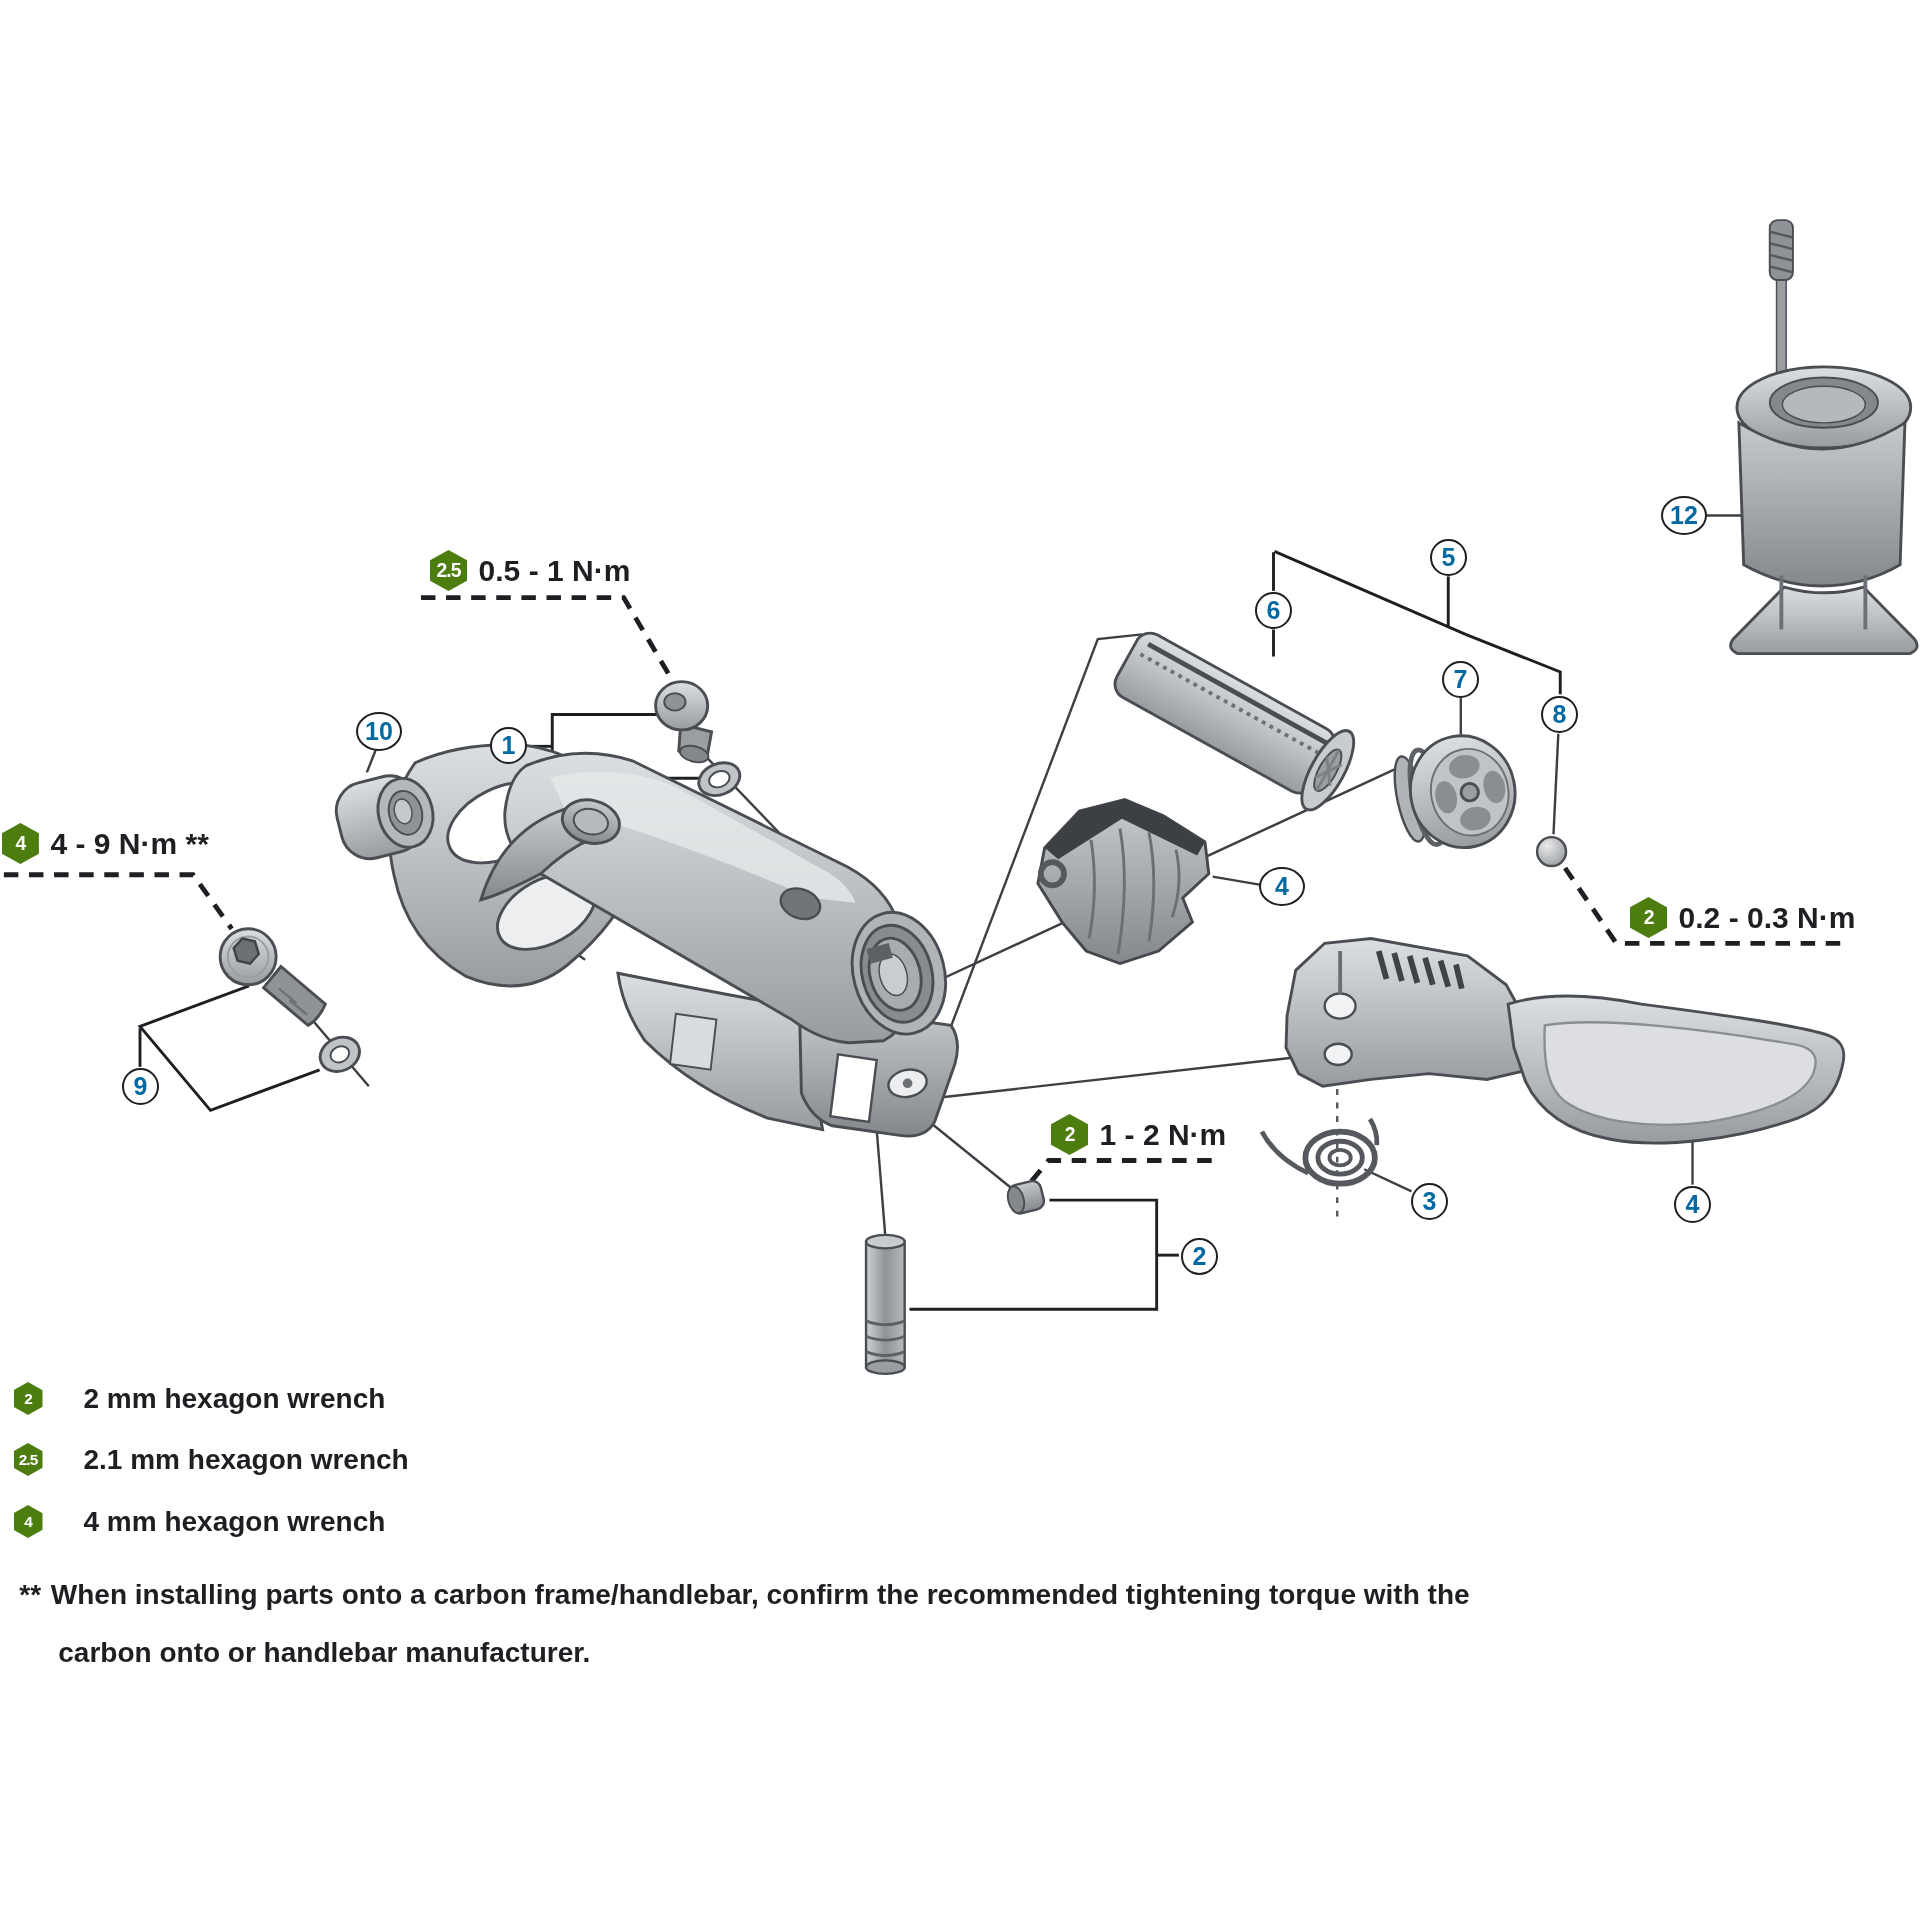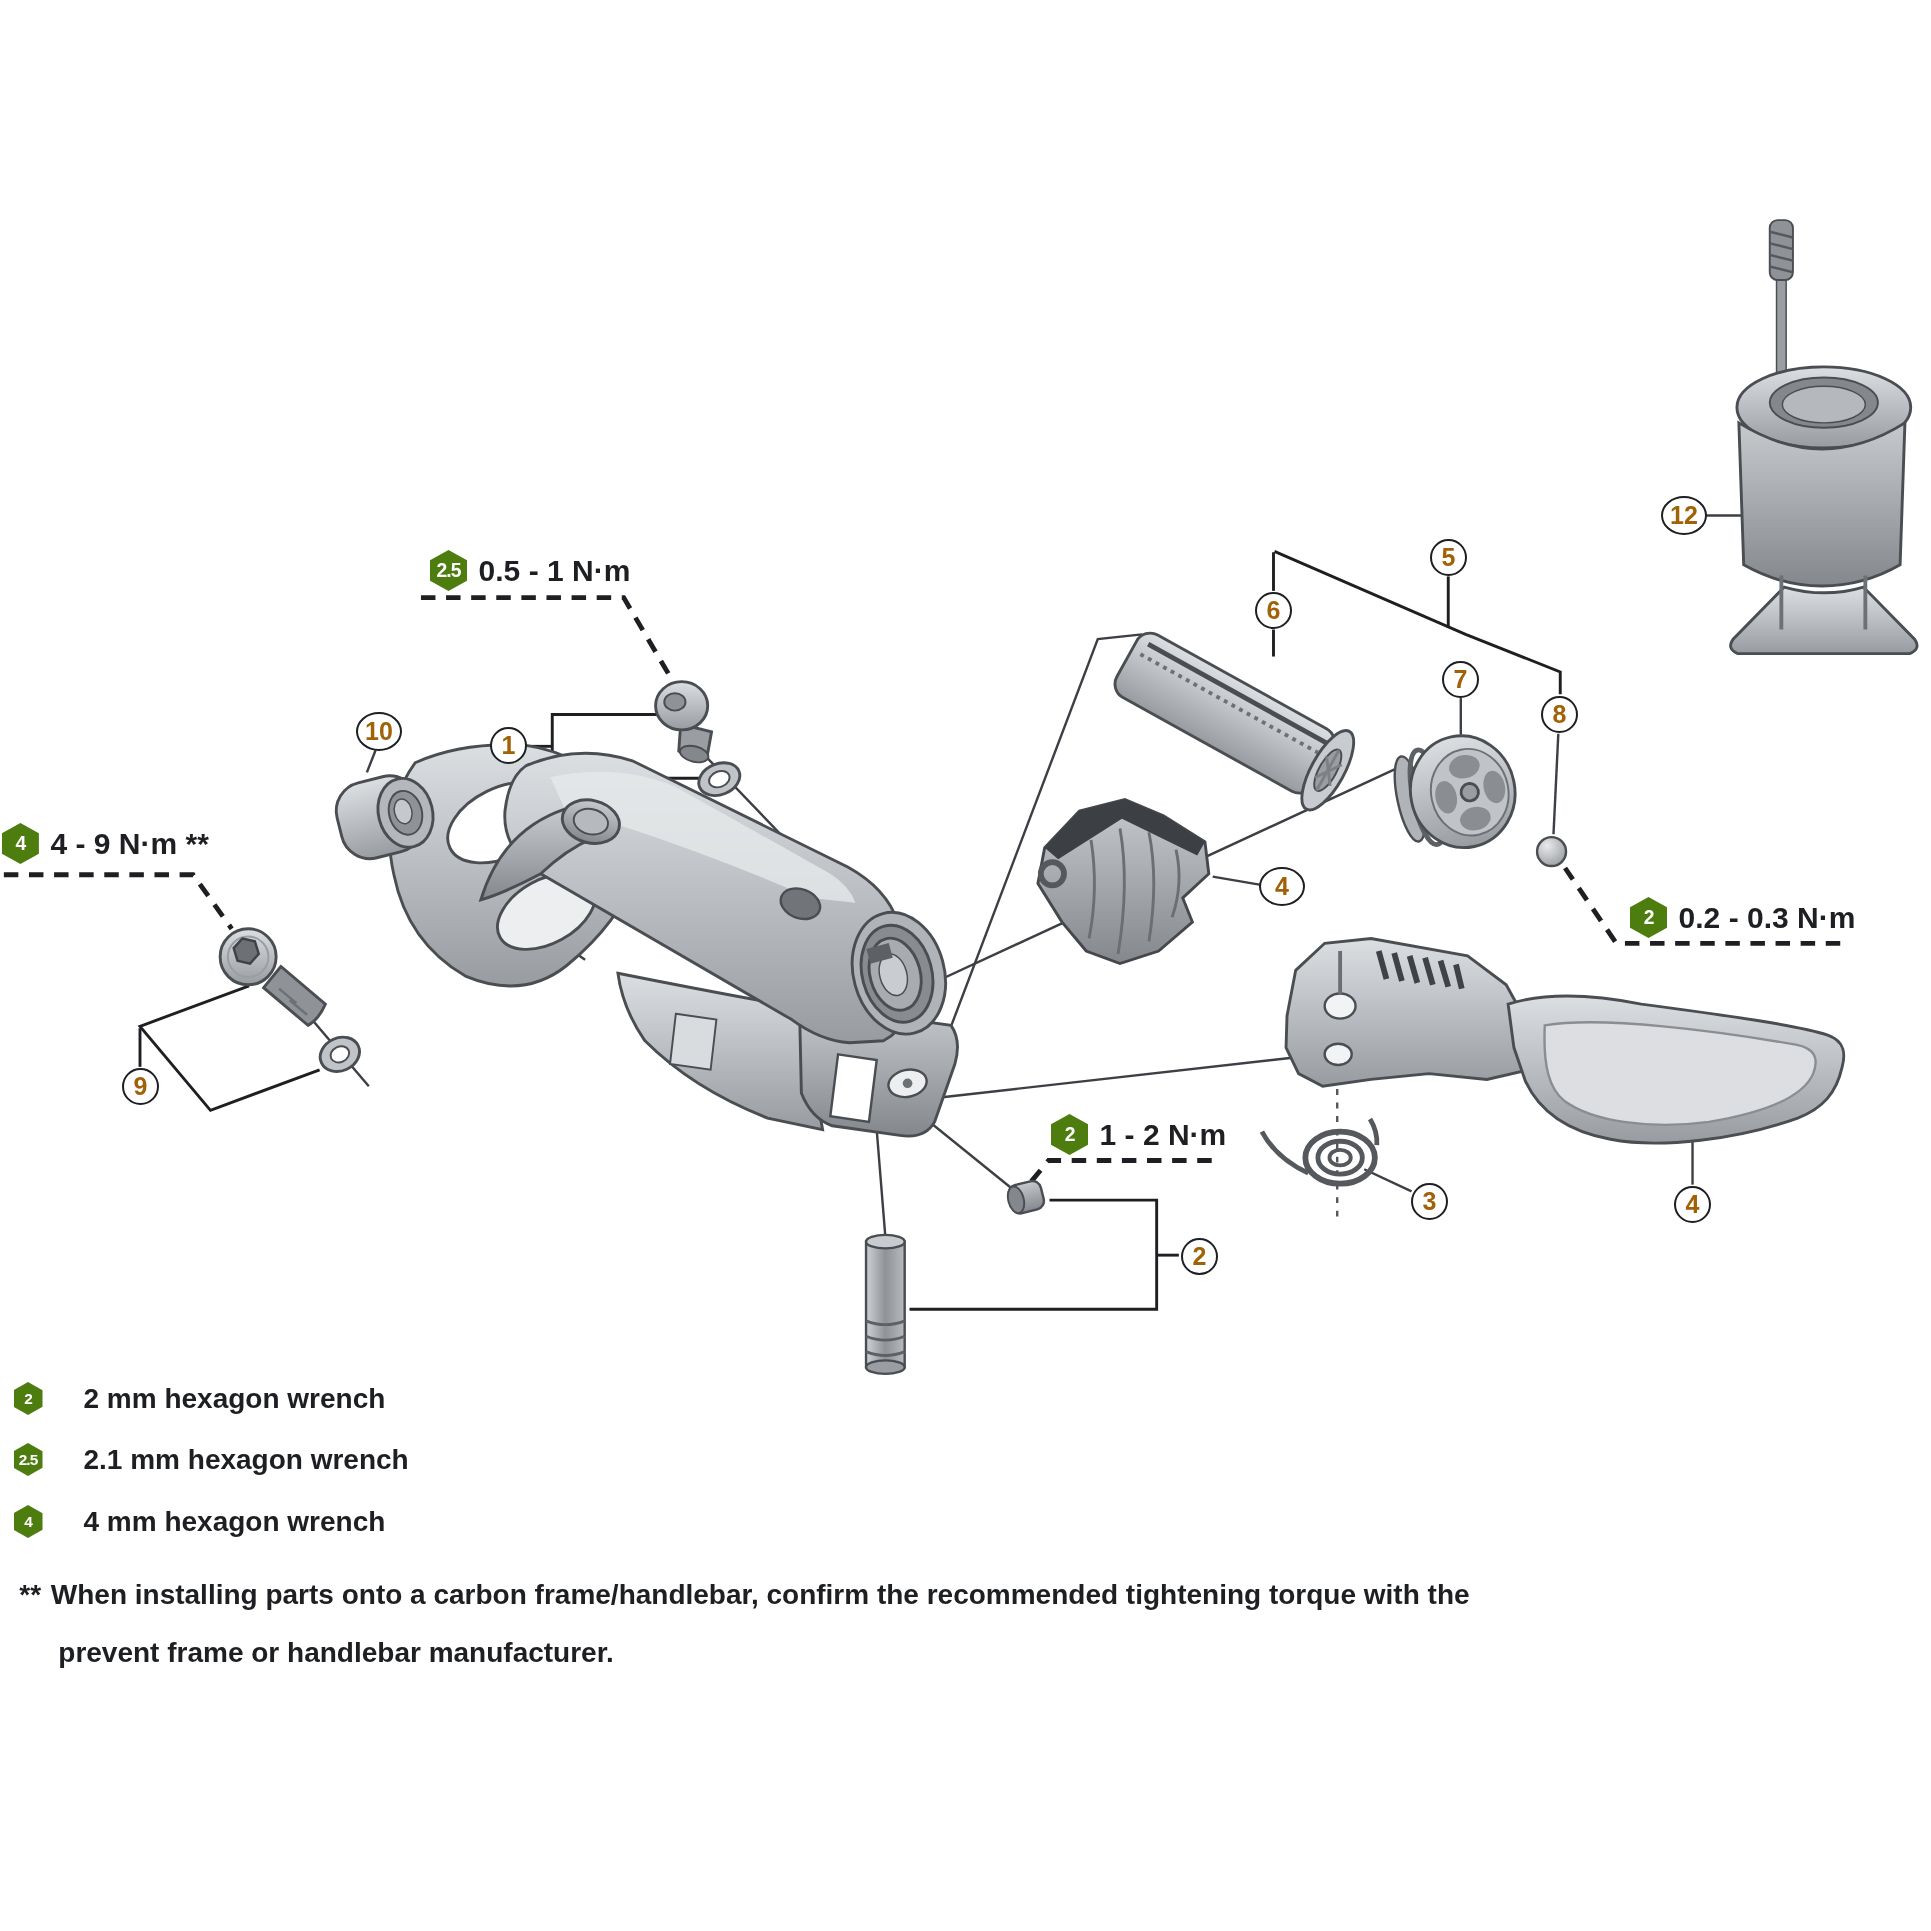--- a/index.html
+++ b/index.html
@@ -5,21 +5,21 @@
   html,body{margin:0;padding:0;background:#ffffff;}
   .stage{
     position:relative;width:1931px;height:1931px;background:#ffffff;
     font-family:"Liberation Sans", sans-serif;overflow:hidden;
   }
   .stage svg{position:absolute;left:0;top:0;}
   
   .callout{
     position:absolute;width:37px;height:37px;border:2.9px solid #1d1f22;border-radius:50%;
     background:#ffffff;display:flex;align-items:center;justify-content:center;
-    font-size:25px;font-weight:700;color:#a16207;box-sizing:border-box;line-height:1;
+    font-size:25px;font-weight:700;color:#0369a1;box-sizing:border-box;line-height:1;
   }
   .callout.wide{width:46px;height:39px;border-radius:50%;}
   
   .torque{
     position:absolute;display:flex;align-items:center;gap:11.6px;white-space:nowrap;
   }
   .hex{
     width:37px;height:41px;background:#4d7c0f;color:#ffffff;
     clip-path:polygon(50% 0%,100% 25%,100% 75%,50% 100%,0% 75%,0% 25%);
     display:flex;align-items:center;justify-content:center;
@@ -312,17 +312,17 @@
 </div>
 <div class="legend-row" style="left:13.5px;top:1505px;">
   <span class="hex">
         <span>4</span>
       </span>
   <span class="txt">4 mm hexagon wrench</span>
 </div>
 
 <div class="footnote">
   <div class="ln ln1"><span class="marker">**</span><span>When installing parts onto a carbon frame/handlebar, confirm the recommended tightening torque with the</span></div>
-  <div class="ln ln2">prevent frame or handlebar manufacturer.</div>
+  <div class="ln ln2">carbon onto or handlebar manufacturer.</div>
 </div>
 
 </div>
 
 
 </body></html>

